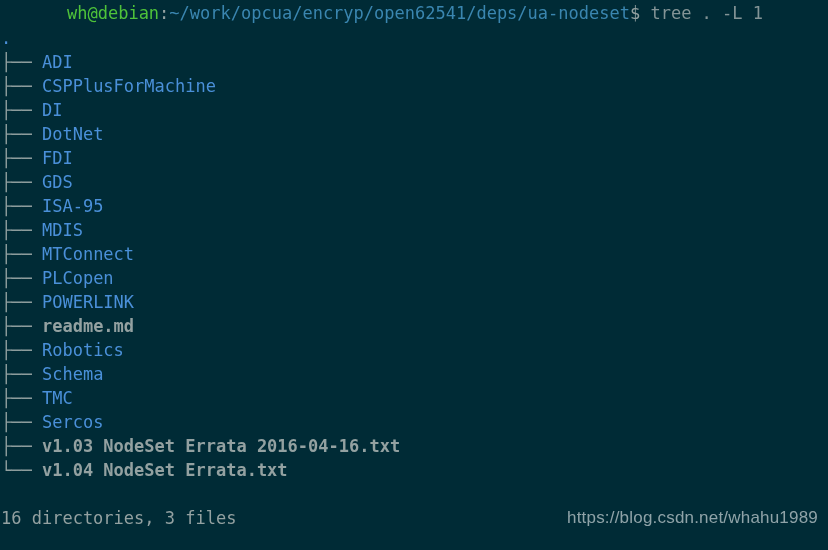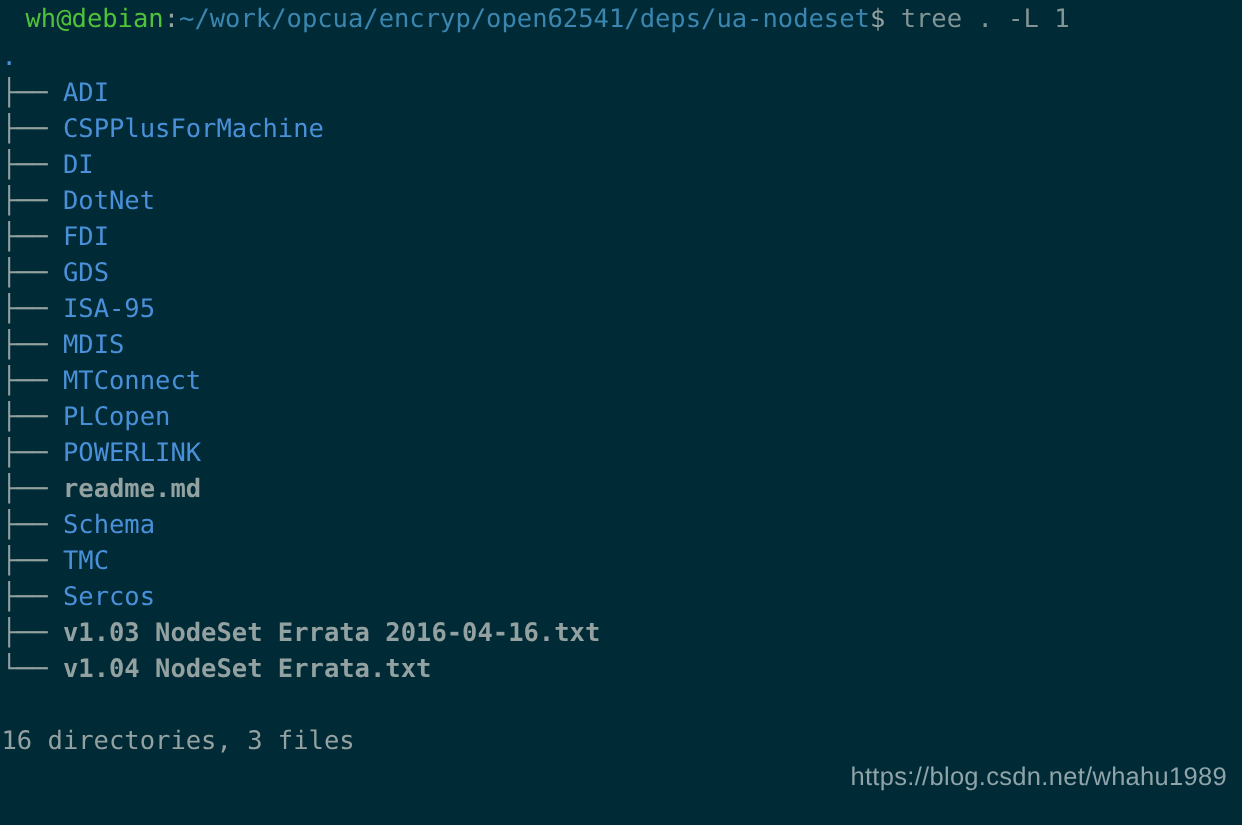--- a/index.html
+++ b/index.html
@@ -21,21 +21,22 @@
   }
   .line {
     white-space: pre;
     height: 24px;
     padding-left: 1px;
   }
   .prompt-line {
     height: 26px;
     line-height: 26px;
     white-space: pre;
-    padding-left: 17px;
+    padding-left: 2px;
+    text-align: center;
   }
   .user   { color: #4ec33a; font-weight: normal; }
   .colon  { color: #93a1a1; }
   .path   { color: #3a86b0; }
   .dollar { color: #93a1a1; }
   .cmd    { color: #839496; }
   .branch { color: #93a1a1; }
   .dir    { color: #4a90d9; }
   .file   { color: #93a1a1; font-weight: bold; }
   .summary{ color: #93a1a1; }
@@ -67,20 +68,21 @@
       <div class="line"><span class="branch">├── </span><span class="dir">DI</span></div>
       <div class="line"><span class="branch">├── </span><span class="dir">DotNet</span></div>
       <div class="line"><span class="branch">├── </span><span class="dir">FDI</span></div>
       <div class="line"><span class="branch">├── </span><span class="dir">GDS</span></div>
       <div class="line"><span class="branch">├── </span><span class="dir">ISA-95</span></div>
       <div class="line"><span class="branch">├── </span><span class="dir">MDIS</span></div>
       <div class="line"><span class="branch">├── </span><span class="dir">MTConnect</span></div>
       <div class="line"><span class="branch">├── </span><span class="dir">PLCopen</span></div>
       <div class="line"><span class="branch">├── </span><span class="dir">POWERLINK</span></div>
       <div class="line"><span class="branch">├── </span><span class="file">readme.md</span></div>
+      <div class="line"><span class="branch">├── </span><span class="dir">Robotics</span></div>
       <div class="line"><span class="branch">├── </span><span class="dir">Schema</span></div>
       <div class="line"><span class="branch">├── </span><span class="dir">TMC</span></div>
       <div class="line"><span class="branch">├── </span><span class="dir">Sercos</span></div>
       <div class="line"><span class="branch">├── </span><span class="file">v1.03 NodeSet Errata 2016-04-16.txt</span></div>
       <div class="line"><span class="branch">└── </span><span class="file">v1.04 NodeSet Errata.txt</span></div>
     </div>
 
   <div class="line blank">&nbsp;</div>
 
   <div class="line"><span class="summary">16 directories, 3 files</span></div>

